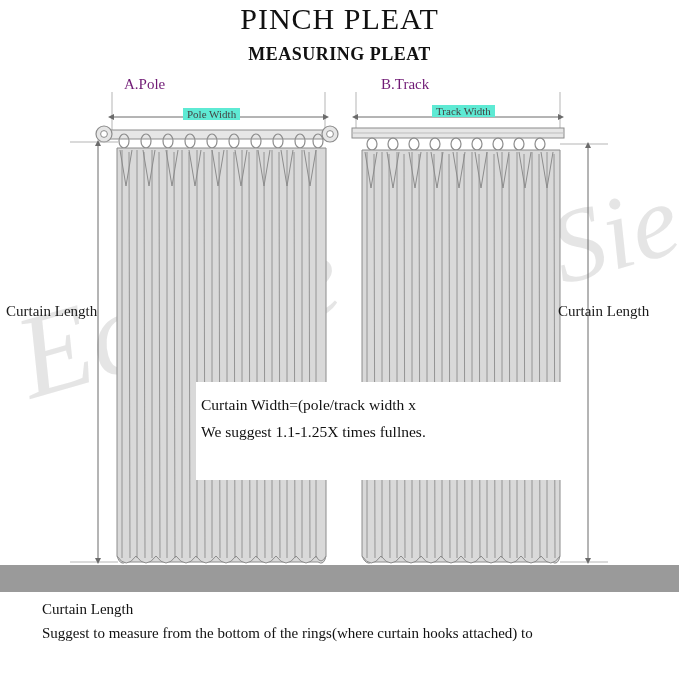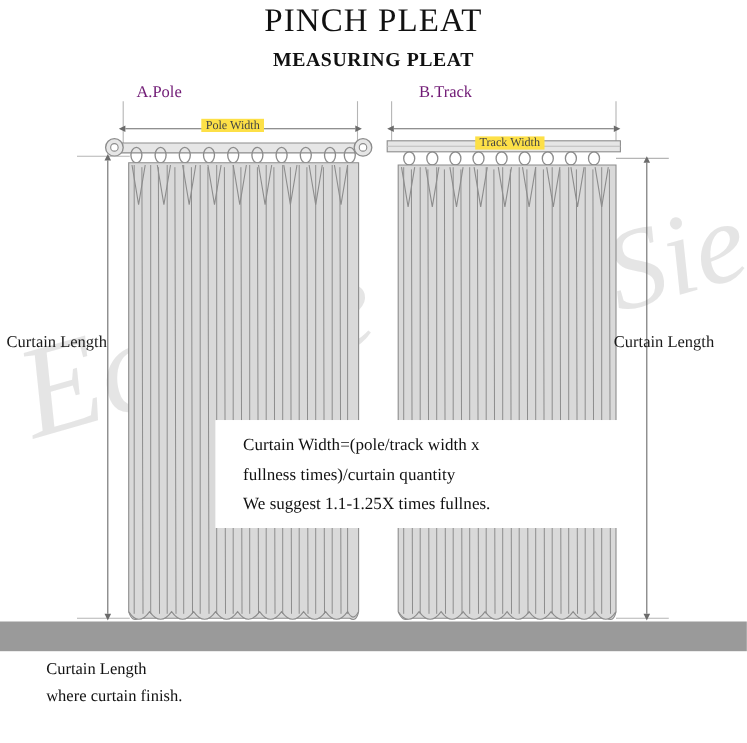--- a/index.html
+++ b/index.html
@@ -32,43 +32,43 @@
     color:#701a75;
   }
   #label-pole  { left:124px; top:76px; }
   #label-track { left:381px; top:76px;text-align:right; }
 
   
   .dim-text {
     position:absolute;
     font-size:11px;
     color:#444;
-    background:#fde047;
+    background:#5eead4;
     padding:0 4px;
   }
   #dim-pole  { left:183px;  top:108px; }
-  #dim-track { left:432px; top:124px;text-align:right; }
+  #dim-track { left:432px; top:105px;text-align:right; }
 
   
   .side-label {
     position:absolute;
     font-size:15px;
     color:#1a1a1a;
   }
   #len-left  { left:6px;  top:303px; }
   #len-right { left:558px; top:303px; }
 
   
   #formula-box {
     position:absolute;
     left:196px; top:382px;
     width:368px; height:98px;
     background:#ffffff;
     border:1px solid #ffffff;
-    padding:8px 10px 0 24px;
+    padding:8px 10px 0 4px;
     font-size:15.5px;
     line-height:27px;
     color:#111;
     z-index: 30;
   }
 
   
   #note-bar {
     position:absolute;
     left:0; bottom:0; width:679px; height:110px;
@@ -276,23 +276,22 @@
 <div class="panel-label" id="label-track">B.Track</div>
 
 <div class="dim-text" id="dim-pole">Pole Width</div>
 <div class="dim-text" id="dim-track">Track Width</div>
 
 <div class="side-label" id="len-left">Curtain Length</div>
 <div class="side-label" id="len-right">Curtain Length</div>
 
 <div id="formula-box">
   <div>Curtain Width=(pole/track width x</div>
-  <div>fullness times)/curtain quantity</div>
   <div>We suggest 1.1-1.25X times fullnes.</div>
 </div>
 
 <div id="note-bar">
   <div id="note-grey"></div>
   <div id="note-body">
     <div id="note-title">Curtain Length</div>
-    <div>where curtain finish.</div>
+    <div>Suggest to measure from the bottom of the rings(where curtain hooks attached) to</div>
   </div>
 </div>
 
 </body></html>

